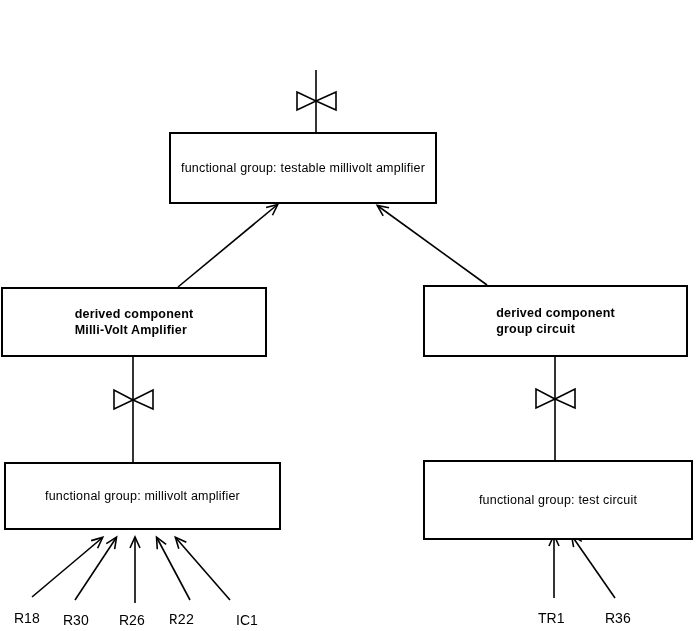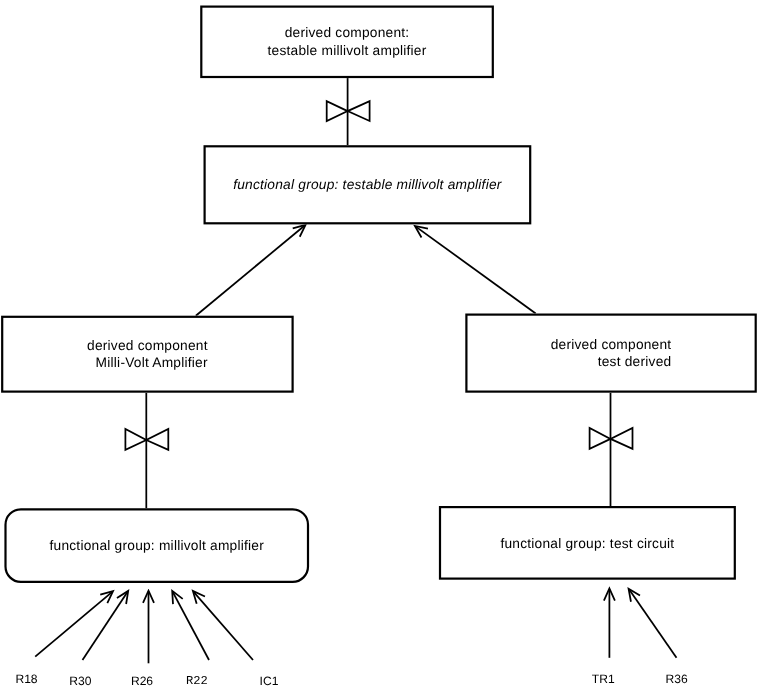--- a/index.html
+++ b/index.html
@@ -42,25 +42,26 @@
     color: #000000;
   }
   .node .lines {
     display: block;
   }
   .node .lines .l {
     display: block;
     white-space: pre;
   }
   .node.align-left-block .lines {
-    text-align: right;
+    text-align: left;
+    font-weight: bold;
   }
   .leaf-label {
     position: absolute;
-    font-size: 11px;
+    font-size: 14px;
     line-height: 15px;
     color: #000000;
     white-space: nowrap;
   }
 </style>
 </head>
 <body>
 
 <div id="canvas">
 
@@ -97,54 +98,48 @@
     <line x1="32" y1="597" x2="102" y2="538" stroke="#000000" stroke-width="1.6" marker-end="url(#openArrow)"></line>
     <line x1="75" y1="600" x2="116" y2="538" stroke="#000000" stroke-width="1.6" marker-end="url(#openArrow)"></line>
     <line x1="135" y1="603" x2="135" y2="538" stroke="#000000" stroke-width="1.6" marker-end="url(#openArrow)"></line>
     <line x1="190" y1="600" x2="157" y2="538" stroke="#000000" stroke-width="1.6" marker-end="url(#openArrow)"></line>
     <line x1="230" y1="600" x2="176" y2="538" stroke="#000000" stroke-width="1.6" marker-end="url(#openArrow)"></line>
 
     <line x1="554" y1="598" x2="554" y2="536" stroke="#000000" stroke-width="1.6" marker-end="url(#openArrow)"></line>
     <line x1="615" y1="598" x2="572" y2="536" stroke="#000000" stroke-width="1.6" marker-end="url(#openArrow)"></line>
   </svg>
 
-  <div class="node" style="left:182px; top:5px; width:267px; height:66px;">
-    <span class="lines">
-      <span class="l">derived component:</span>
-      <span class="l">testable millivolt amplifier</span>
-    </span>
-  </div>
 
-  <div class="node" style="left:185px; top:132px; width:298px; height:72px;font-style:italic;">
+  <div class="node" style="left:169px; top:132px; width:268px; height:72px;">
     <span class="lines">
       <span class="l">functional group: testable millivolt amplifier</span>
     </span>
   </div>
 
   <div class="node align-left-block" style="left:1px; top:287px; width:266px; height:70px;">
     <span class="lines">
       <span class="l">derived component</span>
       <span class="l">Milli-Volt Amplifier</span>
     </span>
   </div>
 
   <div class="node align-left-block" style="left:423px; top:285px; width:265px; height:72px;">
     <span class="lines">
       <span class="l">derived component</span>
-      <span class="l">test derived</span>
+      <span class="l">group circuit</span>
     </span>
   </div>
 
-  <div class="node" style="left:4px; top:462px; width:277px; height:68px;border-radius:15px;">
+  <div class="node" style="left:4px; top:462px; width:277px; height:68px;">
     <span class="lines">
       <span class="l">functional group: millivolt amplifier</span>
     </span>
   </div>
 
-  <div class="node" style="left:399px; top:460px; width:270px; height:67px;text-align:right;">
+  <div class="node" style="left:423px; top:460px; width:270px; height:80px;text-align:right;">
     <span class="lines">
       <span class="l">functional group: test circuit</span>
     </span>
   </div>
 
   <div class="leaf-label" style="left:14px; top:611px;">R18</div>
   <div class="leaf-label" style="left:63px; top:613px;">R30</div>
   <div class="leaf-label" style="left:119px; top:613px;text-align:right;">R26</div>
   <div class="leaf-label" style="left:169px; top:613px;font-family:Liberation Mono, monospace;">R22</div>
   <div class="leaf-label" style="left:211px; top:613px;margin-left:25px;">IC1</div>

